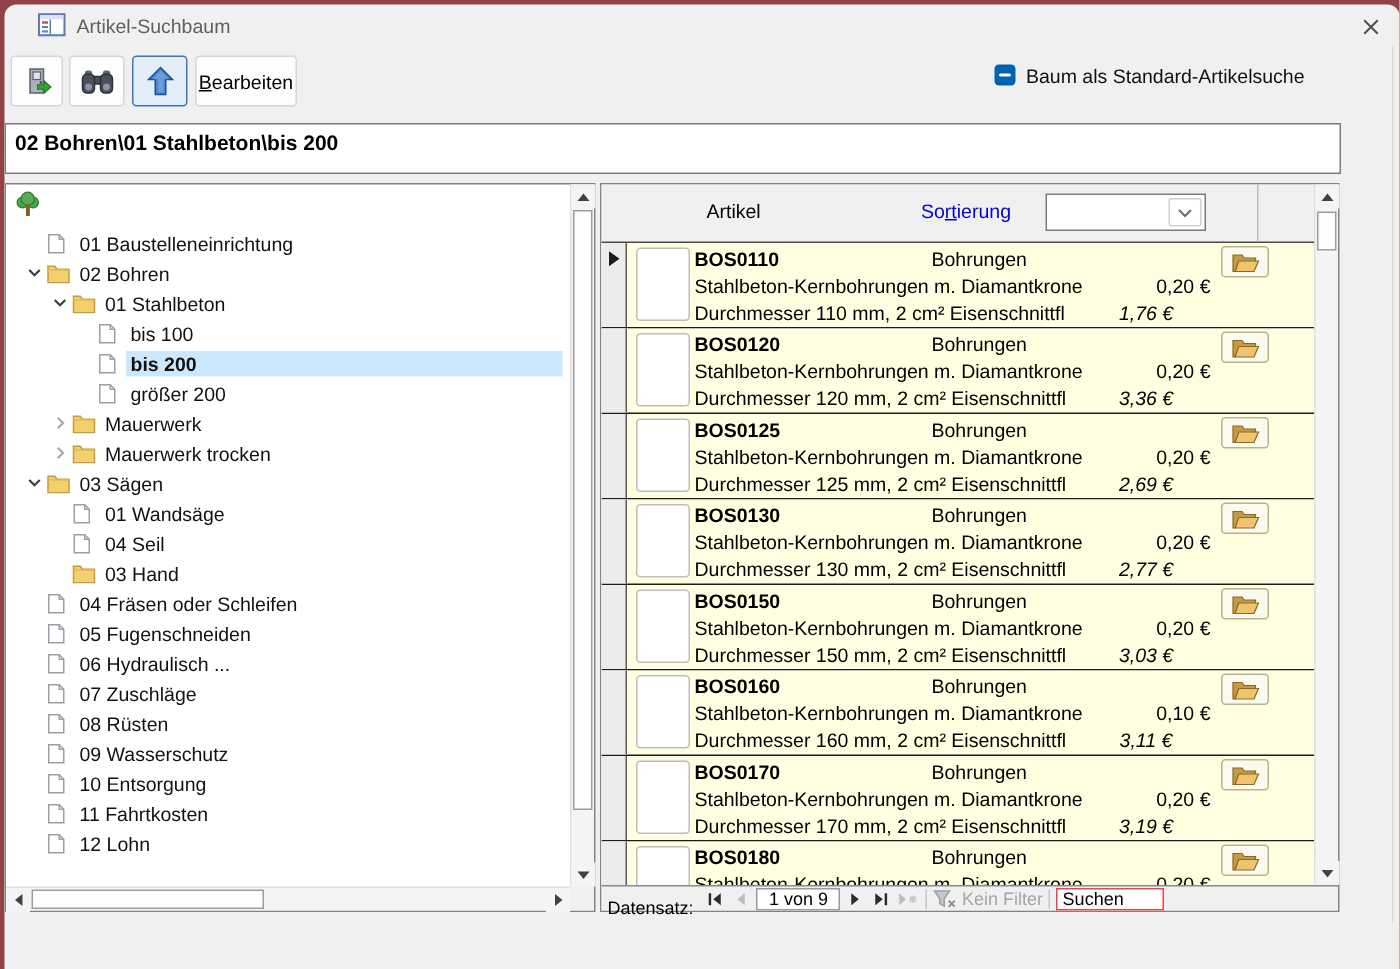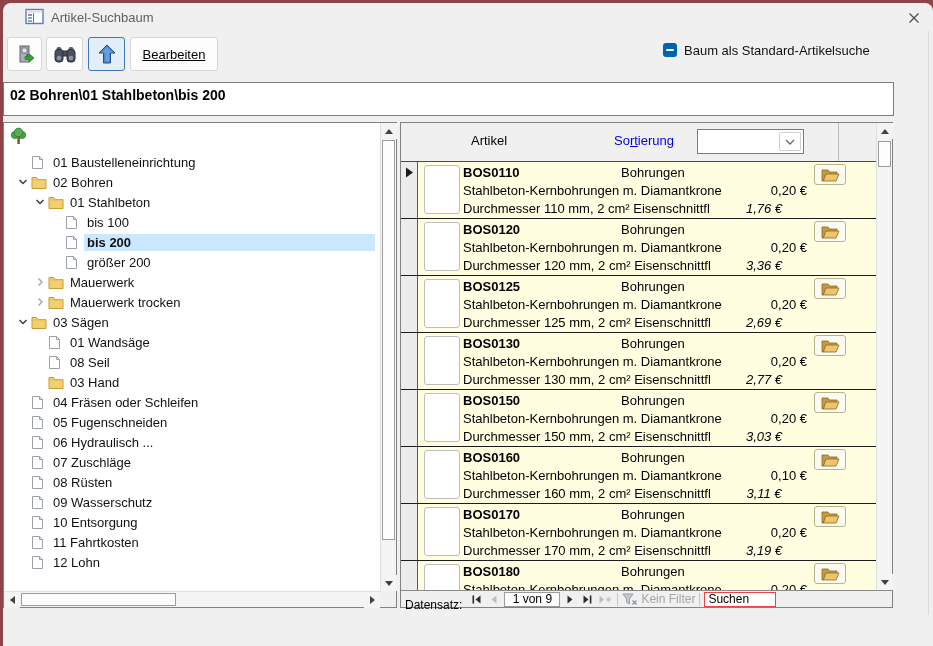--- a/index.html
+++ b/index.html
@@ -12,21 +12,21 @@
   .win-icon { position:absolute; left:22px; top:5px; }
   .title-text { position:absolute; left:48px; top:7px; font-size:13px; color:#5f5f5f; }
   .close-btn { position:absolute; left:897px; top:3px; width:28px; height:24px; display:flex; align-items:center; justify-content:center; cursor:default; }
 
   
   .tb-btn { position:absolute; top:34px; height:34px; background:#fdfdfd; border:1px solid #d6d6d6; border-radius:3px; display:flex; align-items:center; justify-content:center; }
   .tb-btn.active { background:#e3eef9; border:1px solid #3b77bd; }
   #btn-exit { left:4px; width:35px; }
   #btn-search { left:43px; width:37px; }
   #btn-up { left:85px; width:37px; }
-  #btn-edit { left:127px; width:88px; font-size:13px; color:#000;text-decoration:underline; }
+  #btn-edit { left:127px; width:68px; font-size:13px; color:#000; }
   #btn-edit .accel { text-decoration:underline; }
 
   .std-check { position:absolute; left:660px; top:40px; width:14px; height:14px; background:#0063b1; border-radius:3px; display:flex; align-items:center; justify-content:center; }
   .std-check::after { content:''; width:8px; height:2px; background:#fff; border-radius:1px; }
   .std-label { position:absolute; left:681px; top:40px; font-size:13px; color:#111; }
 
   
   .path-box { position:absolute; left:0; top:79px; width:891px; height:34px; background:#fff; border:1px solid #7c7c7c; font-size:14px; font-weight:bold; color:#000; padding:4px 6px; }
 
   
@@ -341,21 +341,21 @@
       
       
     </span>
     <span class="icon-slot">
 
       <svg class="ico-page" width="13" height="15" viewBox="0 0 13 15">
               <path d="M1.5 1.5 h7 l3 3 v9 h-10 z" fill="#fff" stroke="#9aa0a6"></path>
               <path d="M8.5 1.5 v3 h3" fill="none" stroke="#9aa0a6"></path>
             </svg>
     </span>
-    <span class="tree-label">08 Seil</span>
+    <span class="tree-label">04 Seil</span>
   </div>
 
   <div class="tree-row ch-none ic-folder">
     <span class="indent" style="width: 27px;"></span>
     <span class="chev">
       
       
     </span>
     <span class="icon-slot">
       <svg class="ico-folder" width="16" height="14" viewBox="0 0 16 14">

